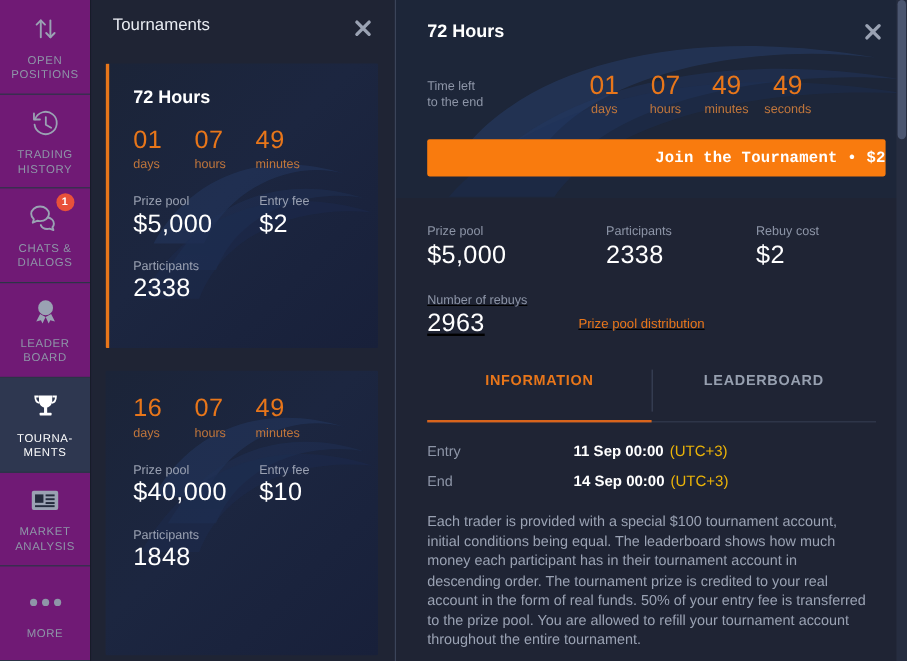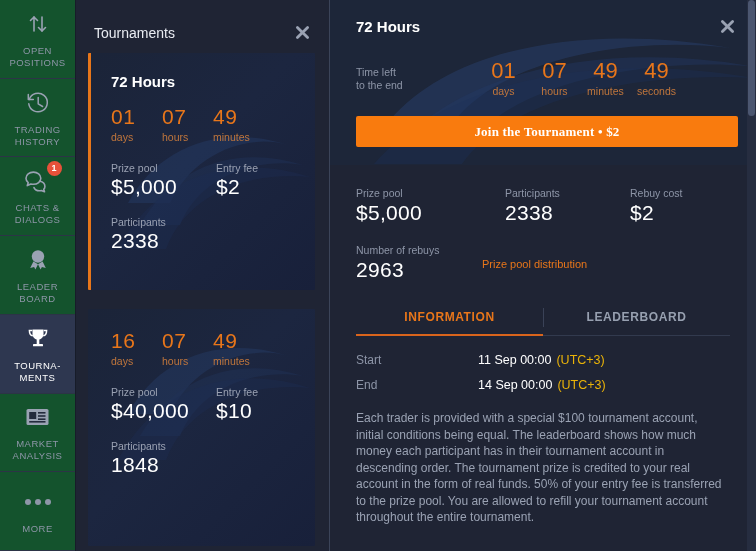--- a/index.html
+++ b/index.html
@@ -7,21 +7,21 @@
     width: 756px; height: 551px;
     background: #1b2030;
     font-family: "Liberation Sans", sans-serif;
     overflow: hidden;
   }
   #app { position: relative; width: 756px; height: 551px; display: flex; }
 
   
   .sidebar {
     width: 76px; height: 551px;
-    background: #14532d;
+    background: #701a75;
     border-right: 1px solid #171c29;
     display: flex; flex-direction: column;
     flex: none;
   }
   .nav-item {
     height: 87px;
     display: flex; flex-direction: column;
     align-items: center; justify-content: center;
     position: relative;
     border-bottom: 1px solid #2c3446;
@@ -53,21 +53,21 @@
   
   .list-panel {
     width: 254px; flex: none;
     height: 551px;
     background: #1f2434;
     border-right: 1px solid #3b4459;
     position: relative;
   }
   .panel-header {
     height: 53px;
-    display: flex; align-items: center;
+    display: flex; 
     padding: 12px 16px 0 18px;
     justify-content: space-between;
   }
   .panel-title { font-size: 14px; color: #e9ecf2; }
   .close-x {
     width: 22px; height: 22px;
     display: flex; align-items: center; justify-content: center;
     cursor: pointer;
   }
   .close-x svg { display: block; }
@@ -128,59 +128,60 @@
   .tcd .num { font-size: 22px; color: #e8761a; line-height: 25px; }
   .tcd .lbl { font-size: 10.5px; color: #c0763c; margin-top: 2px; }
 
   .join-btn {
     position: relative; z-index: 2;
     margin-top: 19px;
     height: 31px; width: 100%;
     background: #f97b0e;
     border: none; border-radius: 2px;
     color: #fff; font-size: 13px; font-weight: bold;
-    font-family: Liberation Serif, serif;
+    font-family: Liberation Mono, monospace;
     cursor: pointer;
     letter-spacing: 0.2px;
+    text-align: right;
   }
 
   .detail-body { padding: 0 26px; }
   .stats { display: flex; padding-top: 22px; }
   .stats .col { flex: none; }
   .stats .col.c1 { width: 149px; }
   .stats .col.c2 { width: 125px; }
   .stat-lbl { font-size: 10.5px; color: #8d95a7; margin-bottom: 2px; }
   .stat-val { font-size: 21px; color: #fff; letter-spacing: 0.3px; }
-  .stats2 { display: flex; padding-top: 19px; align-items: flex-start; }
+  .stats2 { display: flex; padding-top: 19px; align-items: center; text-decoration: underline; }
   .stats2 .c1 { width: 126px; }
   .prize-link { font-size: 11px; color: #e8761a; cursor: pointer; padding-top: 14px; }
 
   .tabs {
     display: flex; margin-top: 22px;
     border-bottom: 1px solid #323a4e;
     position: relative;
   }
   .tab {
     flex: 1; text-align: center;
     font-size: 12px; font-weight: bold; letter-spacing: 0.6px;
-    padding: 6px 0 11px;
+    padding: 6px 0 27px;
     color: #97a0b0; cursor: pointer;
     position: relative;
   }
   .tab.active { color: #e8761a; }
   .tab.active:after {
     content: ""; position: absolute; left: 0; right: 0; bottom: -1px;
     height: 2px; background: #d9641c;
   }
   .tab-sep { position: absolute; left: 50%; top: 4px; bottom: 8px; width: 1px; background: #3a4257; }
 
   .when { padding-top: 17px; }
   .when-row { display: flex; align-items: baseline; margin-bottom: 11px; }
   .when-key { width: 122px; font-size: 12px; color: #8d95a7; }
-  .when-val { font-size: 12.5px; color: #ffffff; font-weight: normal; }
+  .when-val { font-size: 12.5px; color: #ffffff; font-weight: bold; }
   .when-tz { font-size: 12.5px; color: #eab308; margin-left: 5px; }
 
   .desc {
     font-size: 12px; line-height: 16.5px;
     color: #9aa2b3; padding-top: 7px; padding-right: 4px;
   }
 
   
   .scroll-track {
     position: absolute; top: 0; right: 0; width: 9px; height: 551px;
@@ -462,21 +463,21 @@
       </div>
 
       <div class="tabs">
         <div class="tab active">INFORMATION</div>
         <div class="tab-sep"></div>
         <div class="tab">LEADERBOARD</div>
       </div>
 
       <div class="when">
         <div class="when-row">
-          <div class="when-key">Start</div>
+          <div class="when-key">Entry</div>
           <div class="when-val">11 Sep 00:00</div>
           <div class="when-tz">(UTC+3)</div>
         </div>
         <div class="when-row">
           <div class="when-key">End</div>
           <div class="when-val">14 Sep 00:00</div>
           <div class="when-tz">(UTC+3)</div>
         </div>
       </div>
 

